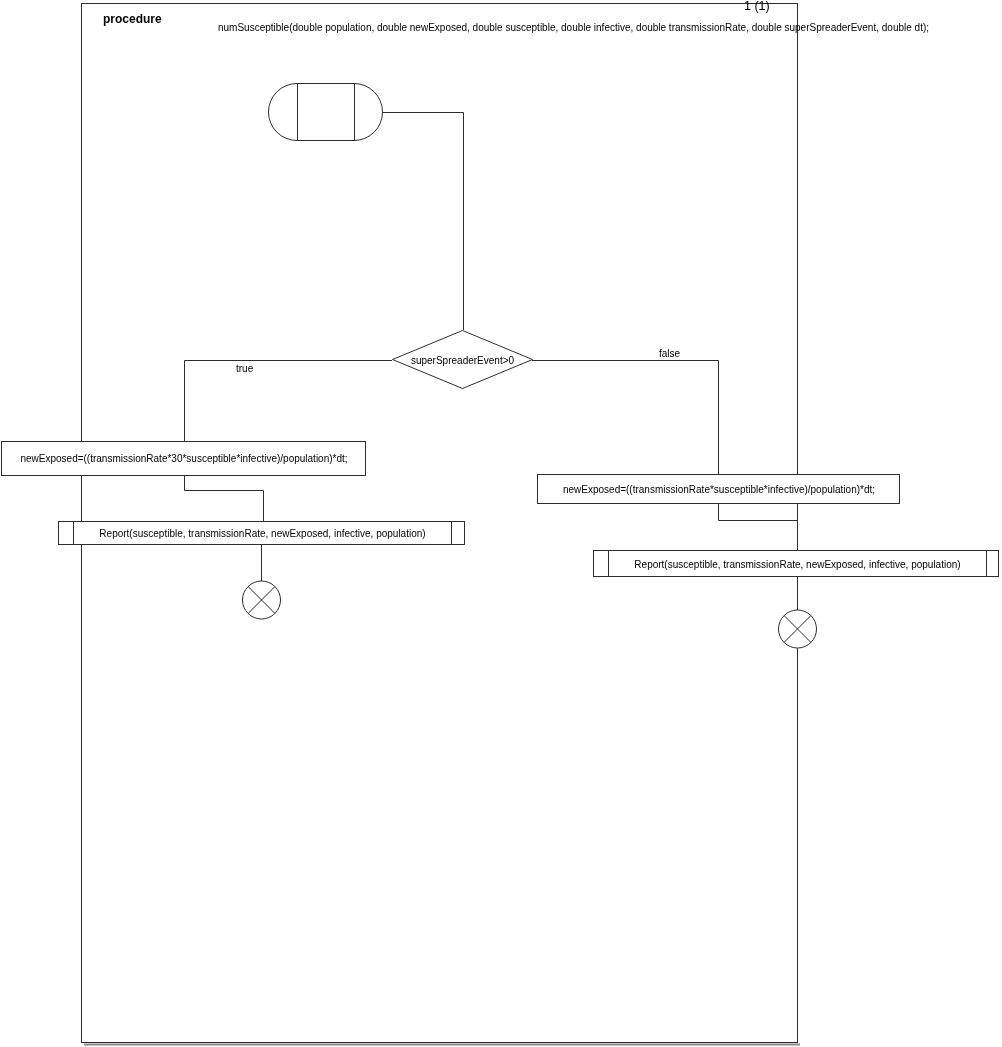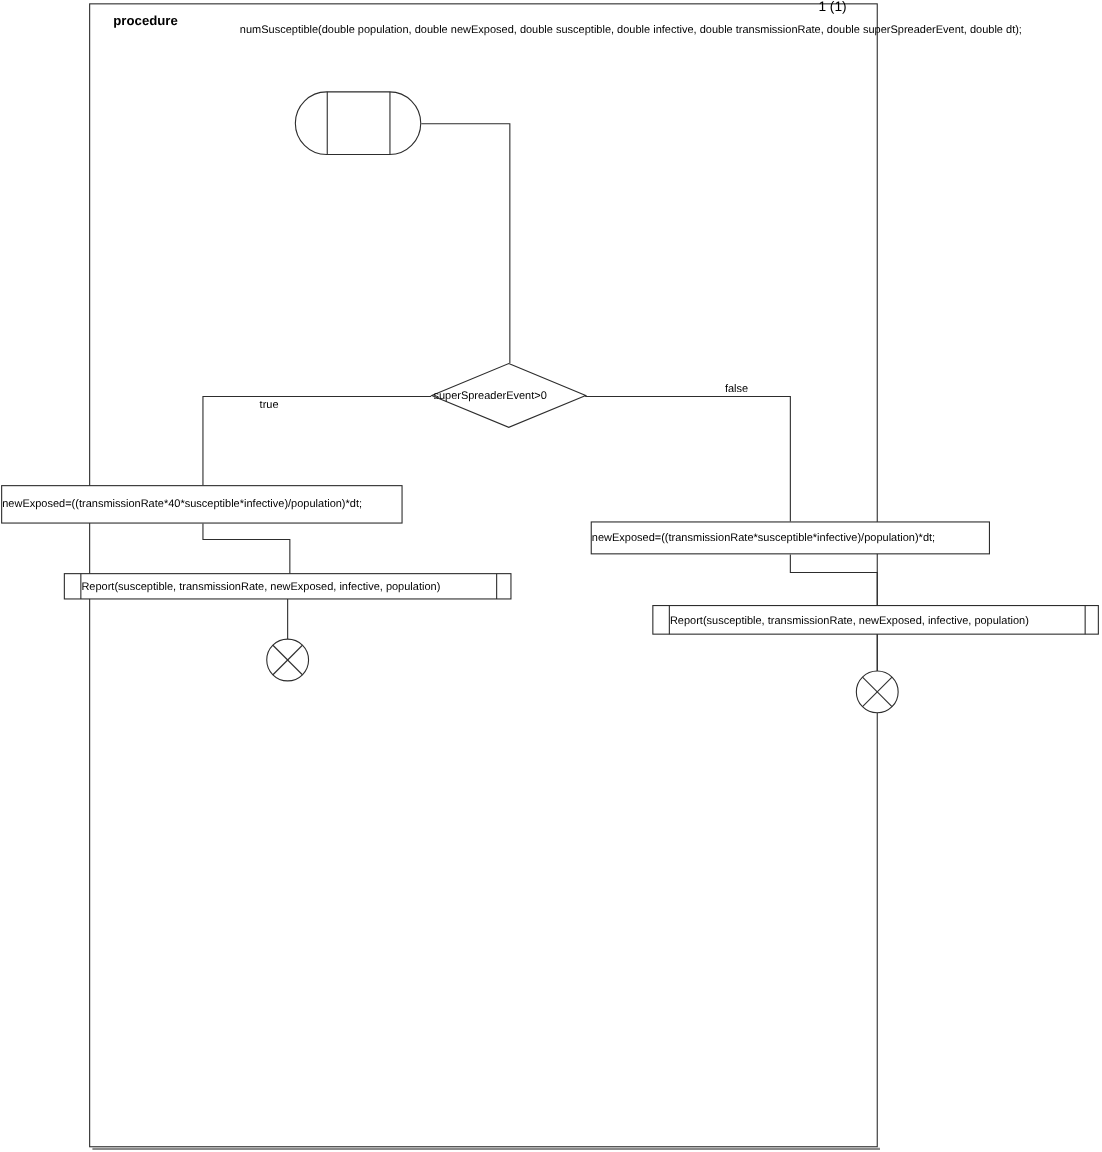--- a/index.html
+++ b/index.html
@@ -18,21 +18,21 @@
     white-space: nowrap;
     font-size: 10px;
     line-height: 12px;
   }
   .frame-title { font-weight: bold; font-size: 12px; }
   .page-indicator { font-size: 12.5px; }
   .node-text {
     position: absolute;
     display: flex;
     align-items: center;
-    justify-content: flex-start;
+    justify-content: center;
     font-size: 10px;
     white-space: nowrap;
     text-align: center;
   }
 </style>
 </head>
 <body>
 
 <div class="canvas">
 
@@ -94,21 +94,21 @@
   <div class="node-text" style="left:270px; top:84px; width:113px; height:57px;"></div>
 
   <div class="node-text" style="left:394px; top:331px; width:137px; height:58px;">
     <span>superSpreaderEvent&gt;0</span>
   </div>
 
   <div class="label" style="left:202px; top:363px;margin-left:34px;">true</div>
   <div class="label" style="left:659px; top:348px;">false</div>
 
   <div class="node-text" style="left:2px; top:441px; width:364px; height:35px;">
-    <span>newExposed=((transmissionRate*40*susceptible*infective)/population)*dt;</span>
+    <span>newExposed=((transmissionRate*30*susceptible*infective)/population)*dt;</span>
   </div>
 
   <div class="node-text" style="left:74px; top:522px; width:377px; height:23px;">
     <span>Report(susceptible, transmissionRate, newExposed, infective, population)</span>
   </div>
 
   <div class="node-text" style="left:538px; top:474px; width:362px; height:30px;">
     <span>newExposed=((transmissionRate*susceptible*infective)/population)*dt;</span>
   </div>
 

